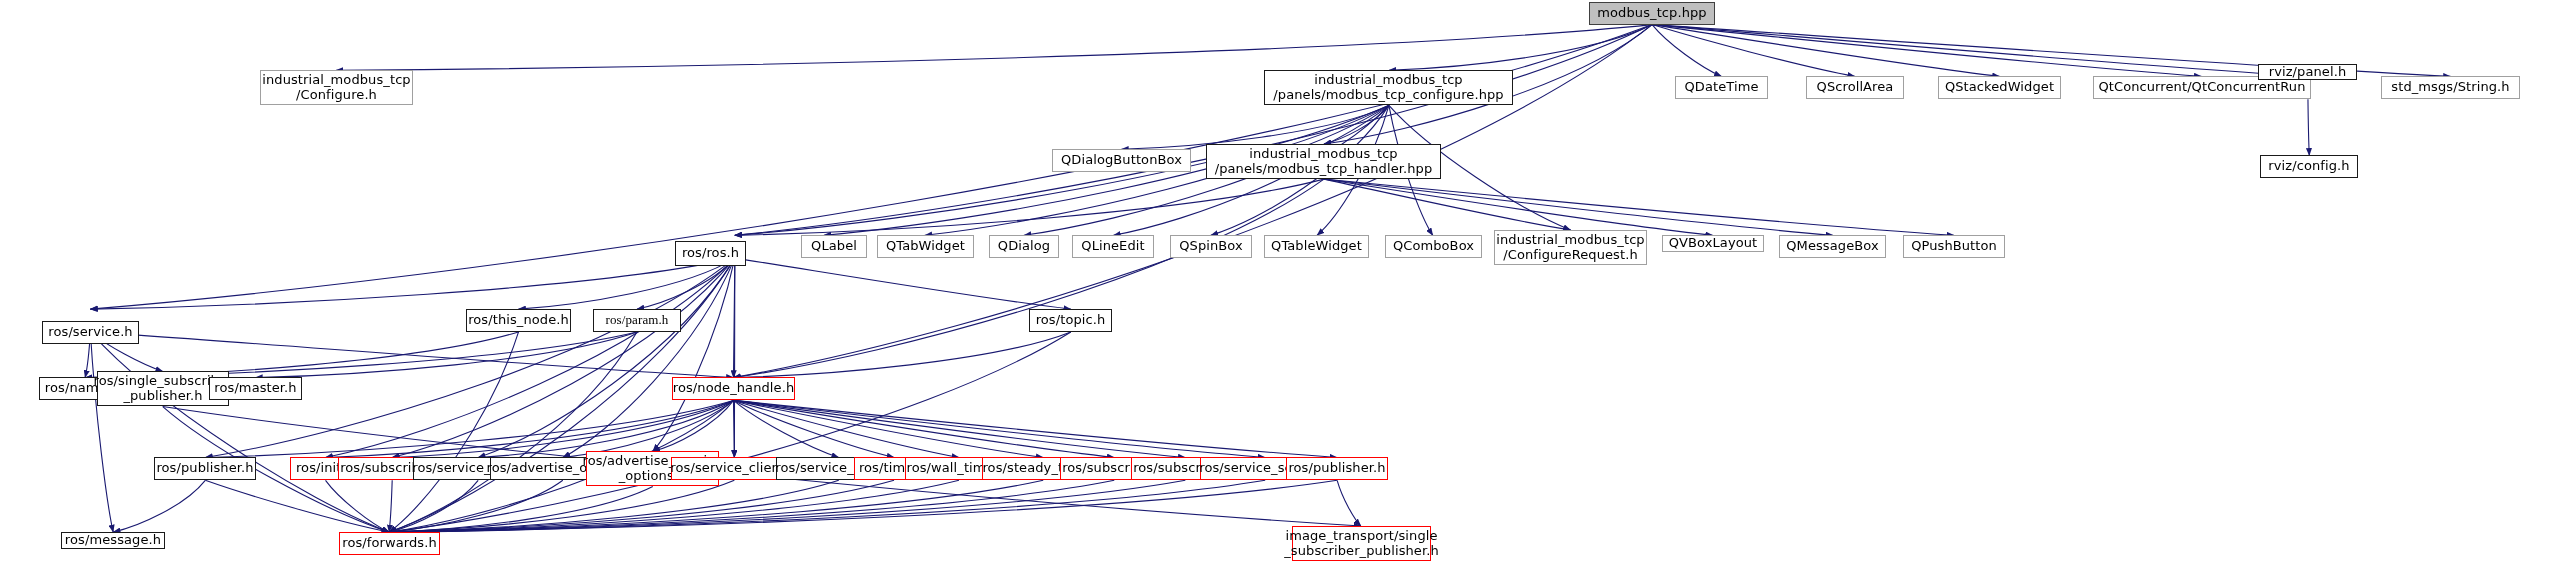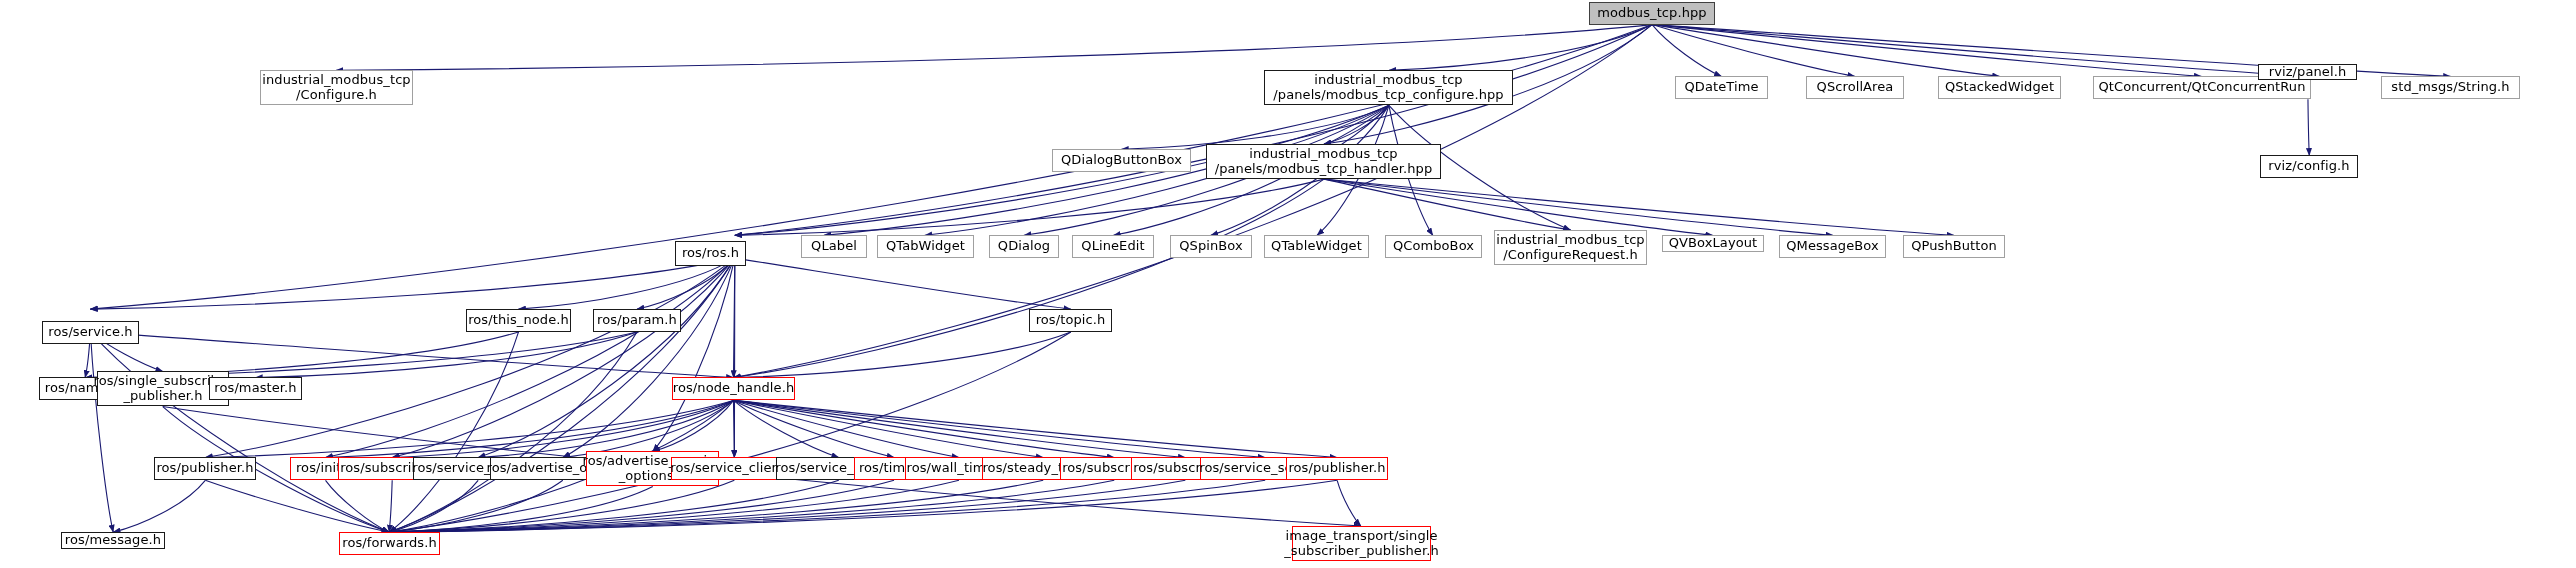--- a/index.html
+++ b/index.html
@@ -181,21 +181,21 @@
       <div class="graph-node grey" style="left: 1170px; top: 235px; width: 82px; height: 23px;">QSpinBox</div>
       <div class="graph-node grey" style="left: 1264px; top: 235px; width: 105px; height: 23px;">QTableWidget</div>
       <div class="graph-node grey" style="left: 1385px; top: 235px; width: 97px; height: 23px;">QComboBox</div>
       <div class="graph-node grey" style="left: 1494px; top: 230px; width: 153px; height: 35px;">industrial_modbus_tcp
 /ConfigureRequest.h</div>
       <div class="graph-node grey" style="left: 1662px; top: 235px; width: 102px; height: 17px;">QVBoxLayout</div>
       <div class="graph-node grey" style="left: 1779px; top: 235px; width: 107px; height: 23px;">QMessageBox</div>
       <div class="graph-node grey" style="left: 1903px; top: 235px; width: 102px; height: 23px;">QPushButton</div>
       <div class="graph-node black" style="left: 42px; top: 309px; width: 97px; height: 23px; margin-top: 12px;">ros/service.h</div>
       <div class="graph-node black" style="left: 466px; top: 309px; width: 105px; height: 23px;">ros/this_node.h</div>
-      <div class="graph-node black" style="left: 593px; top: 309px; width: 88px; height: 23px;">ros/param.h</div>
+      <div class="graph-node black" style="left: 593px; top: 309px; width: 88px; height: 23px; font-family: Liberation Serif, serif;">ros/param.h</div>
       <div class="graph-node black" style="left: 1029px; top: 309px; width: 83px; height: 23px;">ros/topic.h</div>
       <div class="graph-node black" style="left: 39px; top: 377px; width: 93px; height: 23px;">ros/names.h</div>
       <div class="graph-node black" style="left: 97px; top: 371px; width: 132px; height: 35px;">ros/single_subscriber
 _publisher.h</div>
       <div class="graph-node black" style="left: 209px; top: 377px; width: 93px; height: 23px;">ros/master.h</div>
       <div class="graph-node red" style="left: 672px; top: 377px; width: 123px; height: 23px;">ros/node_handle.h</div>
       <div class="graph-node black" style="left: 154px; top: 457px; width: 102px; height: 23px;">ros/publisher.h</div>
       <div class="graph-node red" style="left: 290px; top: 457px; width: 70px; height: 23px;">ros/init.h</div>
       <div class="graph-node red" style="left: 338px; top: 457px; width: 109px; height: 23px;">ros/subscriber.h</div>
       <div class="graph-node black" style="left: 413px; top: 457px; width: 130px; height: 23px;">ros/service_server.h</div>

